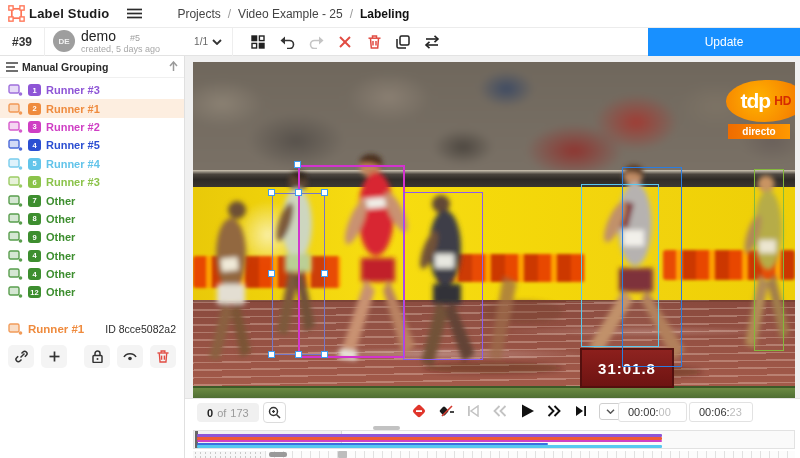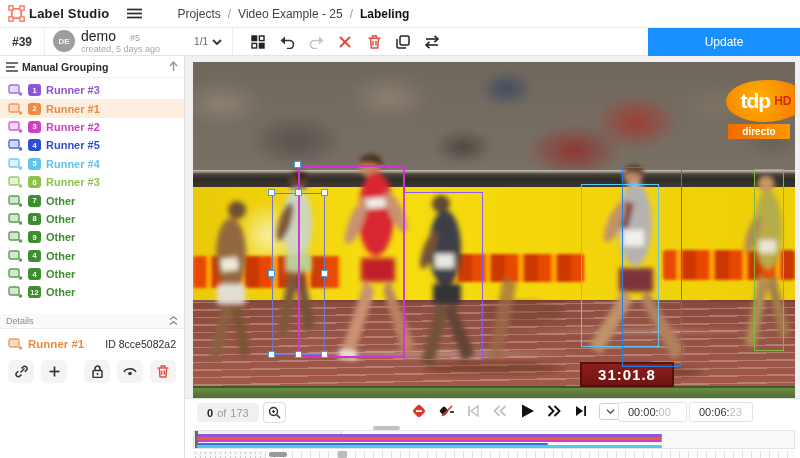--- a/index.html
+++ b/index.html
@@ -95,21 +95,21 @@
     background:linear-gradient(#6b8a42, #4f6e33); border-top:2px solid #3c5a28; }
   .runners-svg { position:absolute; left:0; top:0; pointer-events:none; }
 
   .tdp { position:absolute; left:527px; top:18px; width:92px; height:62px; }
   .tdp-blob { position:absolute; left:6px; top:0; width:80px; height:42px; border-radius:50% 46% 52% 48%;
     background:radial-gradient(circle at 40% 45%, #ffb300, #f57c00 80%); display:flex; align-items:center; justify-content:center; gap:4px; filter:blur(.4px); }
   .tdp-main { color:#fff; font-weight:bold; font-size:21px; letter-spacing:-1px; }
   .tdp-hd { color:#d52b00; font-weight:bold; font-size:12px; }
   .tdp-sub { position:absolute; left:8px; top:44px; width:62px; height:15px; background:linear-gradient(90deg,#ef6c00,#ff9800);
     color:#fff; font-size:10px; font-weight:bold; display:flex; align-items:center; justify-content:center; filter:blur(.3px); }
-  .race-clock { position:absolute; left:387px; top:300px; width:94px; height:25px; background:linear-gradient(#8c1f1c,#6e1412);
+  .race-clock { position:absolute; left:387px; top:286px; width:94px; height:40px; background:linear-gradient(#8c1f1c,#6e1412);
     border:2px solid #53100e; color:#fff; font-weight:bold; font-size:15px; display:flex; align-items:center; justify-content:center; letter-spacing:1px; }
 
   .bbox { position:absolute; background:rgba(255,255,255,0.02); }
   .handle { position:absolute; width:7px; height:7px; background:#fff; border:1.5px solid #3d9df3; }
 
   
   #controls { position:absolute; left:0; top:342px; width:615px; height:27px; background:#fff; border-top:1px solid #e4e4e4; }
   .frame-counter { position:absolute; left:12px; top:4px; height:19px; min-width:60px; padding:0 10px; background:#f0f0f0; border-radius:4px;
     display:flex; align-items:center; gap:4px; font-size:11px; }
   .frame-cur { font-weight:bold; color:#222; }
@@ -370,29 +370,20 @@
           <svg class="rglyph" viewBox="0 0 15 12">
        <rect x="1" y="1" width="10" height="8" rx="1.5" fill="#3d8e2f40" stroke="#3d8e2f" stroke-width="1.4"></rect>
        <circle cx="12.5" cy="10" r="1.8" fill="#3d8e2f"></circle>
           </svg>
      <span class="rbadge" style="background:#3d8e2f">12</span>
      <span class="rlabel" style="color:#3d8e2f">Other</span>
         </div>
       </div>
 
     <div id="details-panel">
-      <div class="panel-header">
-        <span>Details</span>
-        <svg width="9" height="10" viewBox="0 0 9 10">
-            <g fill="none" stroke="#8a8a8a" stroke-width="1.4">
-              <polyline points="1,3.5 4.5,0.8 8,3.5"></polyline>
-              <polyline points="1,8.5 4.5,5.8 8,8.5"></polyline>
-            </g>
-          </svg>
-      </div>
       <div class="details-row">
         <svg class="rglyph" viewBox="0 0 15 12" id="details-glyph">
             <rect x="1" y="1" width="10" height="8" rx="1.5" fill="rgba(239,139,62,.35)" stroke="#ef8b3e" stroke-width="1.4"></rect>
             <circle cx="12.5" cy="10" r="1.8" fill="#ef8b3e"></circle>
           </svg>
         <span class="details-label" id="details-label" style="color: rgb(239, 139, 62);">Runner #1</span>
         <span class="details-id">ID 8cce5082a2</span>
       </div>
       <div class="details-btns">
         <div class="d-btn">

